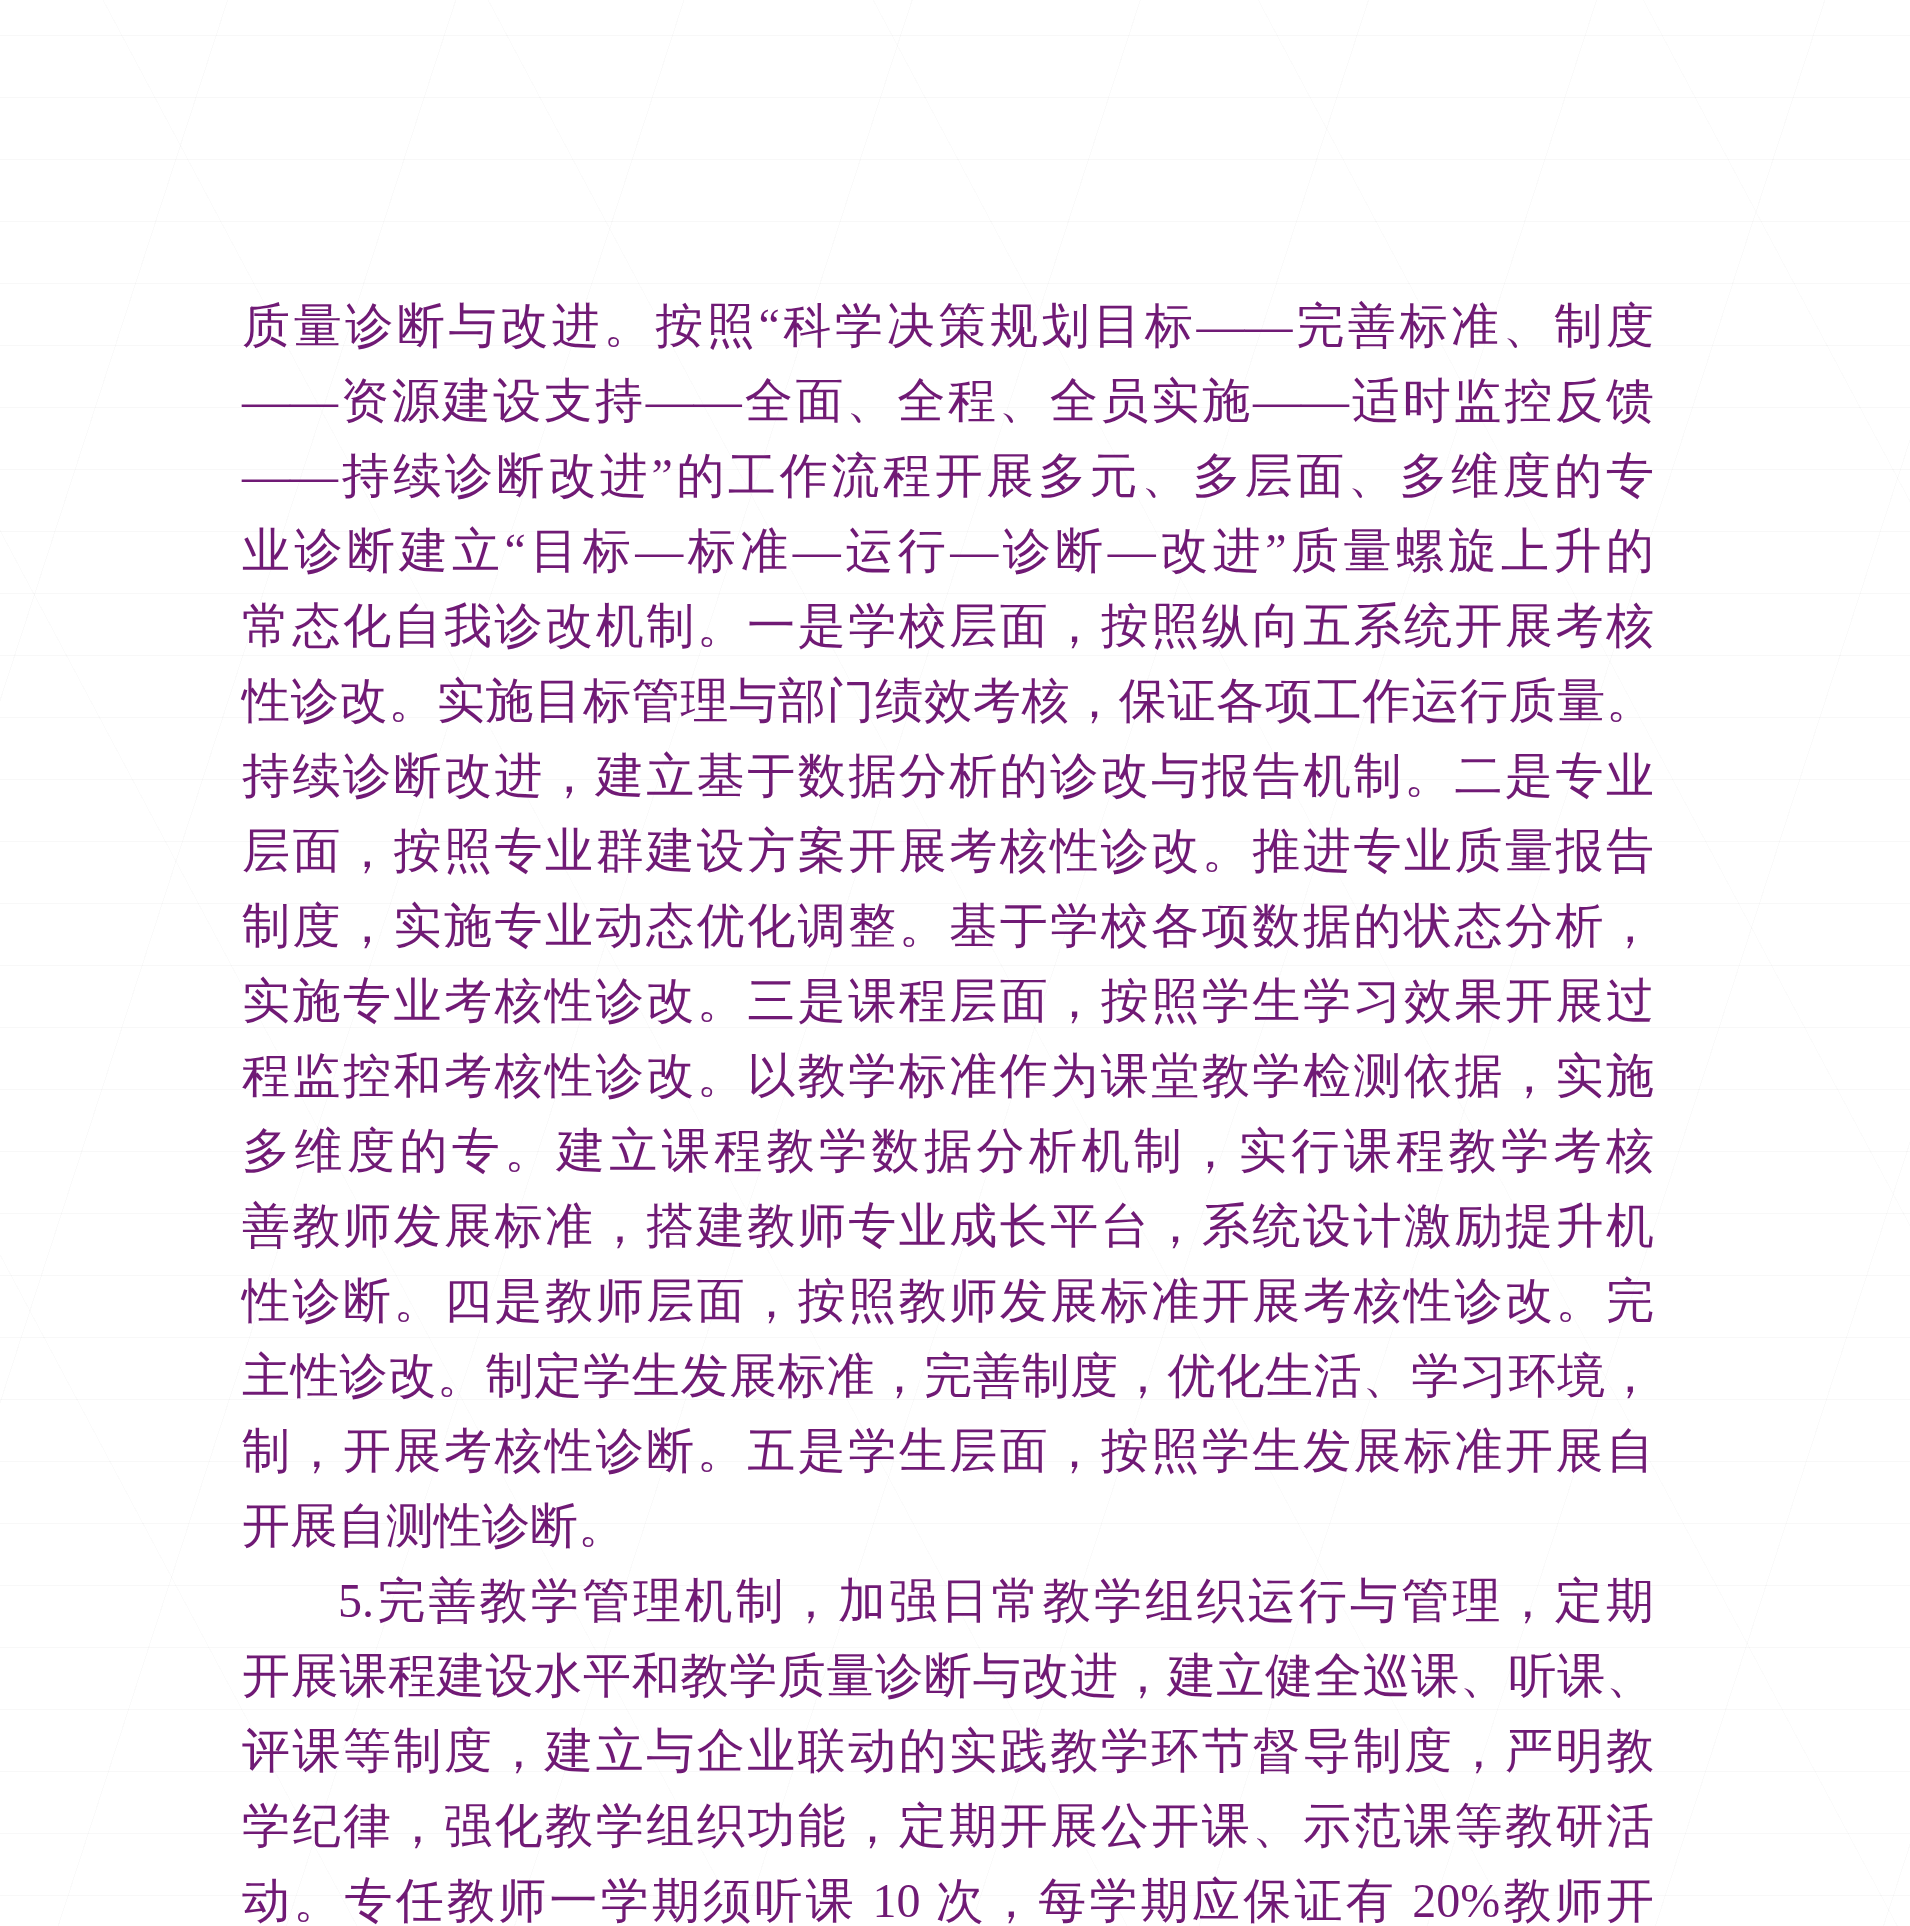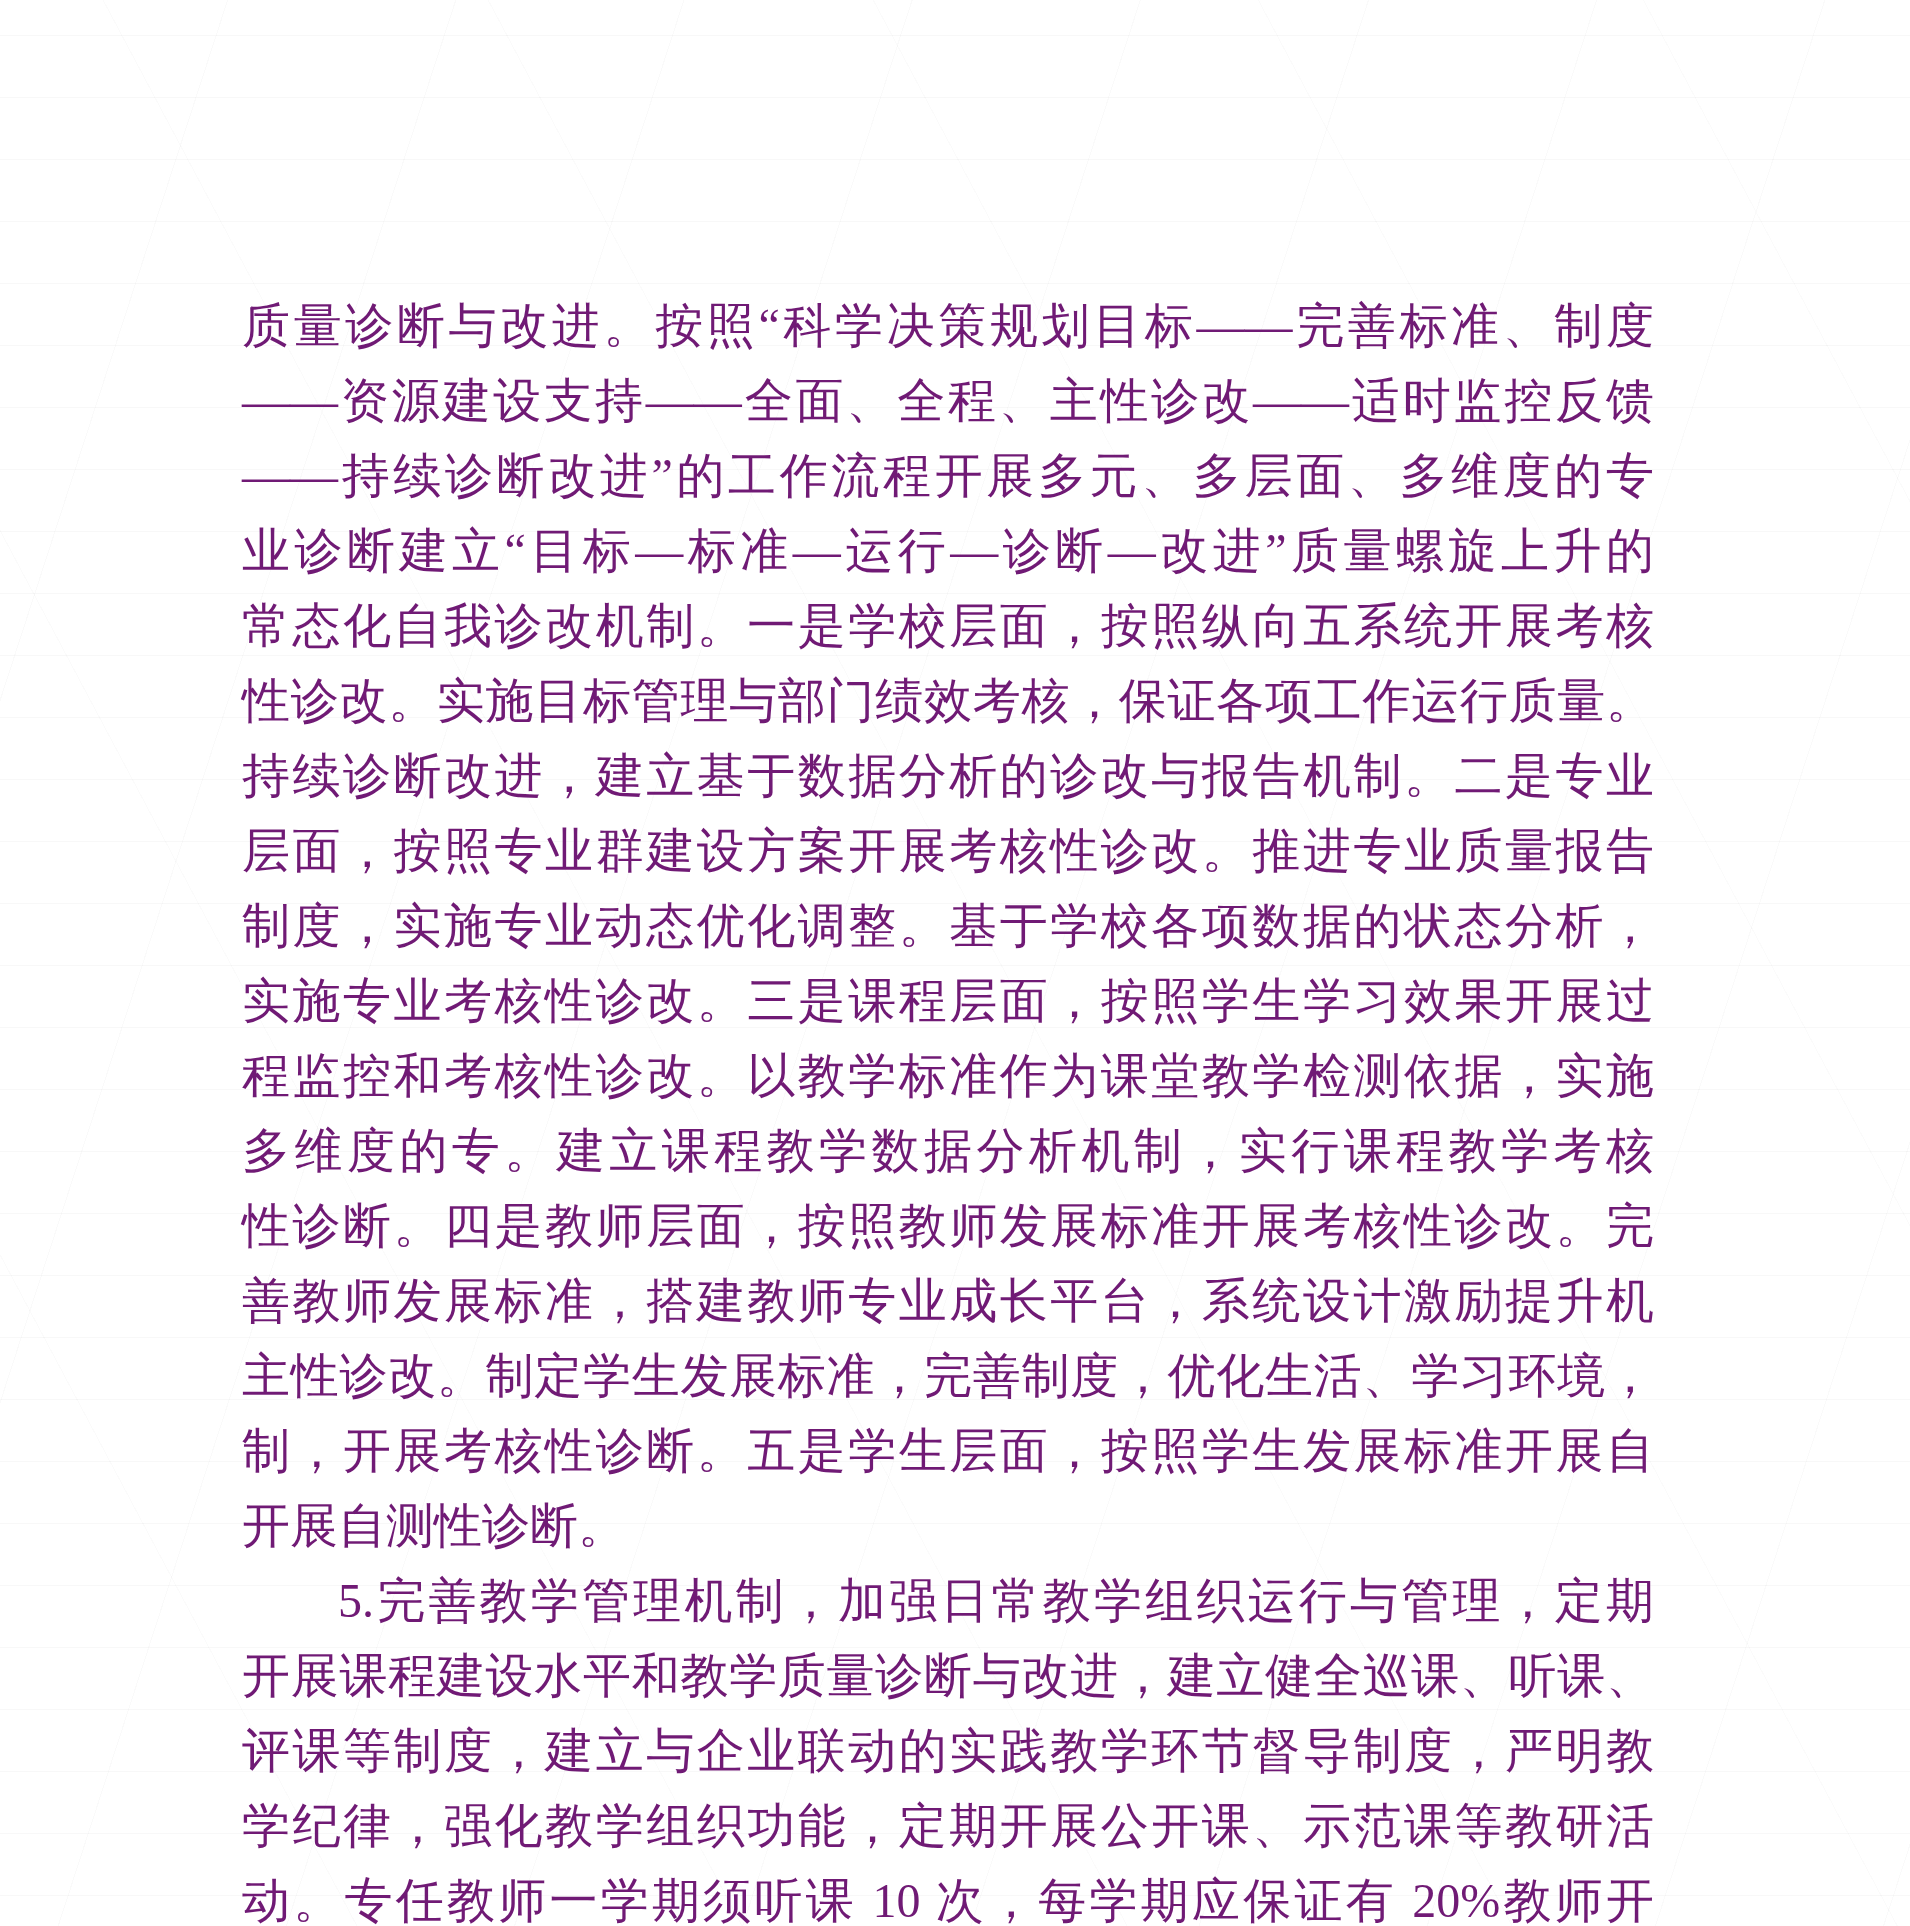--- a/index.html
+++ b/index.html
@@ -62,33 +62,33 @@
   }
 </style>
 </head>
 <body>
 
 <div class="page">
   <div class="artifact-overlay"></div>
 
   <div class="text-block" id="text-block">
       <div class="line">质量诊断与改进。按照“科学决策规划目标——完善标准、制度</div>
-      <div class="line">——资源建设支持——全面、全程、主性诊改——适时监控反馈</div>
+      <div class="line">——资源建设支持——全面、全程、全员实施——适时监控反馈</div>
       <div class="line">——持续诊断改进”的工作流程开展多元、多层面、多维度的专</div>
       <div class="line">业诊断建立“目标—标准—运行—诊断—改进”质量螺旋上升的</div>
       <div class="line">常态化自我诊改机制。一是学校层面，按照纵向五系统开展考核</div>
       <div class="line">性诊改。实施目标管理与部门绩效考核，保证各项工作运行质量。</div>
       <div class="line">持续诊断改进，建立基于数据分析的诊改与报告机制。二是专业</div>
       <div class="line">层面，按照专业群建设方案开展考核性诊改。推进专业质量报告</div>
       <div class="line">制度，实施专业动态优化调整。基于学校各项数据的状态分析，</div>
       <div class="line">实施专业考核性诊改。三是课程层面，按照学生学习效果开展过</div>
       <div class="line">程监控和考核性诊改。以教学标准作为课堂教学检测依据，实施</div>
       <div class="line">多维度的专。建立课程教学数据分析机制，实行课程教学考核</div>
+      <div class="line">善教师发展标准，搭建教师专业成长平台，系统设计激励提升机</div>
       <div class="line">性诊断。四是教师层面，按照教师发展标准开展考核性诊改。完</div>
-      <div class="line">善教师发展标准，搭建教师专业成长平台，系统设计激励提升机</div>
       <div class="line">主性诊改。制定学生发展标准，完善制度，优化生活、学习环境，</div>
       <div class="line">制，开展考核性诊断。五是学生层面，按照学生发展标准开展自</div>
       <div class="line para-end">开展自测性诊断。</div>
       <div class="line indent">5.完善教学管理机制，加强日常教学组织运行与管理，定期</div>
       <div class="line">开展课程建设水平和教学质量诊断与改进，建立健全巡课、听课、</div>
       <div class="line">评课等制度，建立与企业联动的实践教学环节督导制度，严明教</div>
       <div class="line">学纪律，强化教学组织功能，定期开展公开课、示范课等教研活</div>
       <div class="line">动。专任教师一学期须听课 10 次，每学期应保证有 20%教师开</div>
     </div>
 

